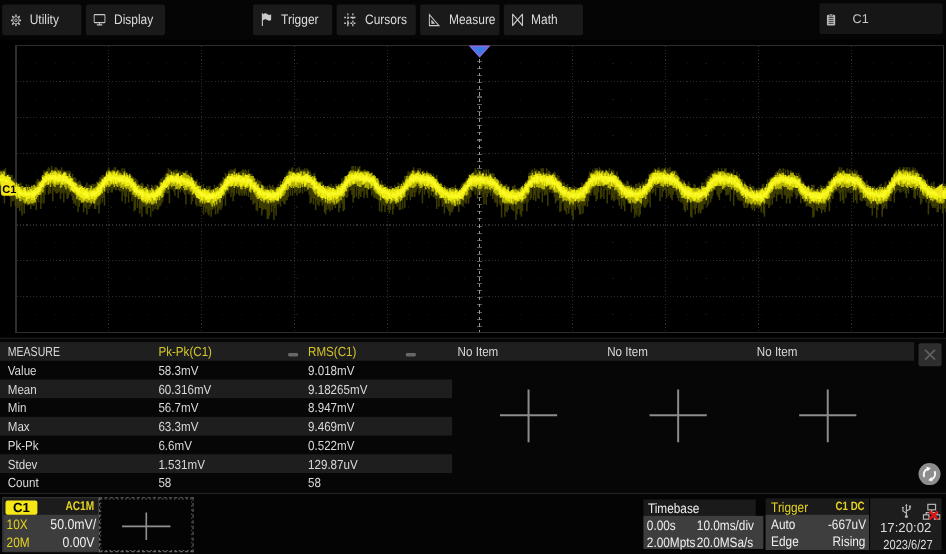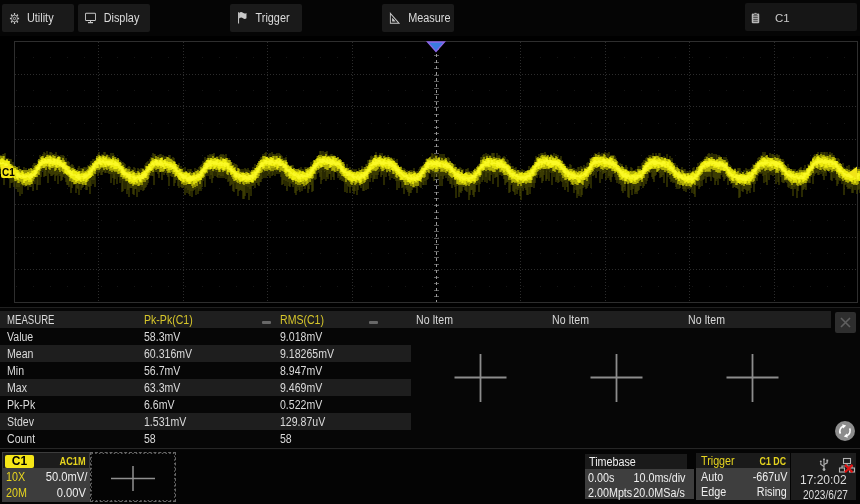--- a/index.html
+++ b/index.html
@@ -116,30 +116,50 @@
     </div>
   <div class="mbtn" style="left:230px">
       <span class="ic">
         <svg width="12.5" height="13.5" viewBox="0 0 14 15">
           <path d="M2.2,1.2 V14" stroke="#c9c9c9" stroke-width="1.3"></path>
           <path d="M2.9,2.1 C4.4,0.9 6.4,0.9 7.9,2 C9.4,3.1 11,3.1 12.4,2.2 V8.1 C11,9.1 9.4,9.1 7.9,8 C6.4,6.9 4.9,6.9 2.9,8.2 Z" fill="#c9c9c9"></path>
         </svg>
       </span>
       <span>Trigger</span>
     </div>
+  <div class="mbtn" style="left:306px">
+      <span class="ic">
+        <svg width="13" height="13" viewBox="0 0 15 15">
+          <g stroke="#c9c9c9" stroke-width="1.5" stroke-dasharray="2.2 1.6">
+            <path d="M4.5,0 V15 M10.5,0 V15 M0,4.5 H15 M0,10.5 H15"></path>
+          </g>
+        </svg>
+      </span>
+      <span>Cursors</span>
+    </div>
   <div class="mbtn" style="left:382px">
       <span class="ic">
         <svg width="13" height="13" viewBox="0 0 15 15">
           <g fill="none" stroke="#c9c9c9" stroke-width="1.2">
             <path d="M2,1.5 L13.5,13 H2 Z"></path>
             <path d="M5,8 L7.5,10.5 H5 Z" fill="#c9c9c9"></path>
           </g>
         </svg>
       </span>
       <span>Measure</span>
+    </div>
+  <div class="mbtn" style="left:458px">
+      <span class="ic">
+        <svg width="13" height="12" viewBox="0 0 15 14">
+          <g fill="none" stroke="#c9c9c9" stroke-width="1.4">
+            <path d="M1.5,13 V1 L13.5,13 V1 L1.5,13 Z" stroke-linejoin="round"></path>
+          </g>
+        </svg>
+      </span>
+      <span>Math</span>
     </div>
   <div class="abs" style="left:745px;top:3px;width:112px;height:28px;background:#161616;border-radius:2px"></div>
   <svg class="abs" style="left:751px;top:12px" width="9" height="12" viewBox="0 0 12 15">
       <rect x="1" y="1.5" width="10" height="13" rx="1.5" fill="#b9b9b9"></rect>
       <rect x="4" y="0.4" width="4" height="2.4" rx="0.8" fill="#b9b9b9" stroke="#0a0a0a" stroke-width="0.7"></rect>
       <g stroke="#222" stroke-width="1">
         <path d="M3,4.6 H9 M3,7 H9 M3,9.4 H9 M3,11.8 H9"></path>
       </g>
     </svg>
   <div id="c1top">C1</div>

